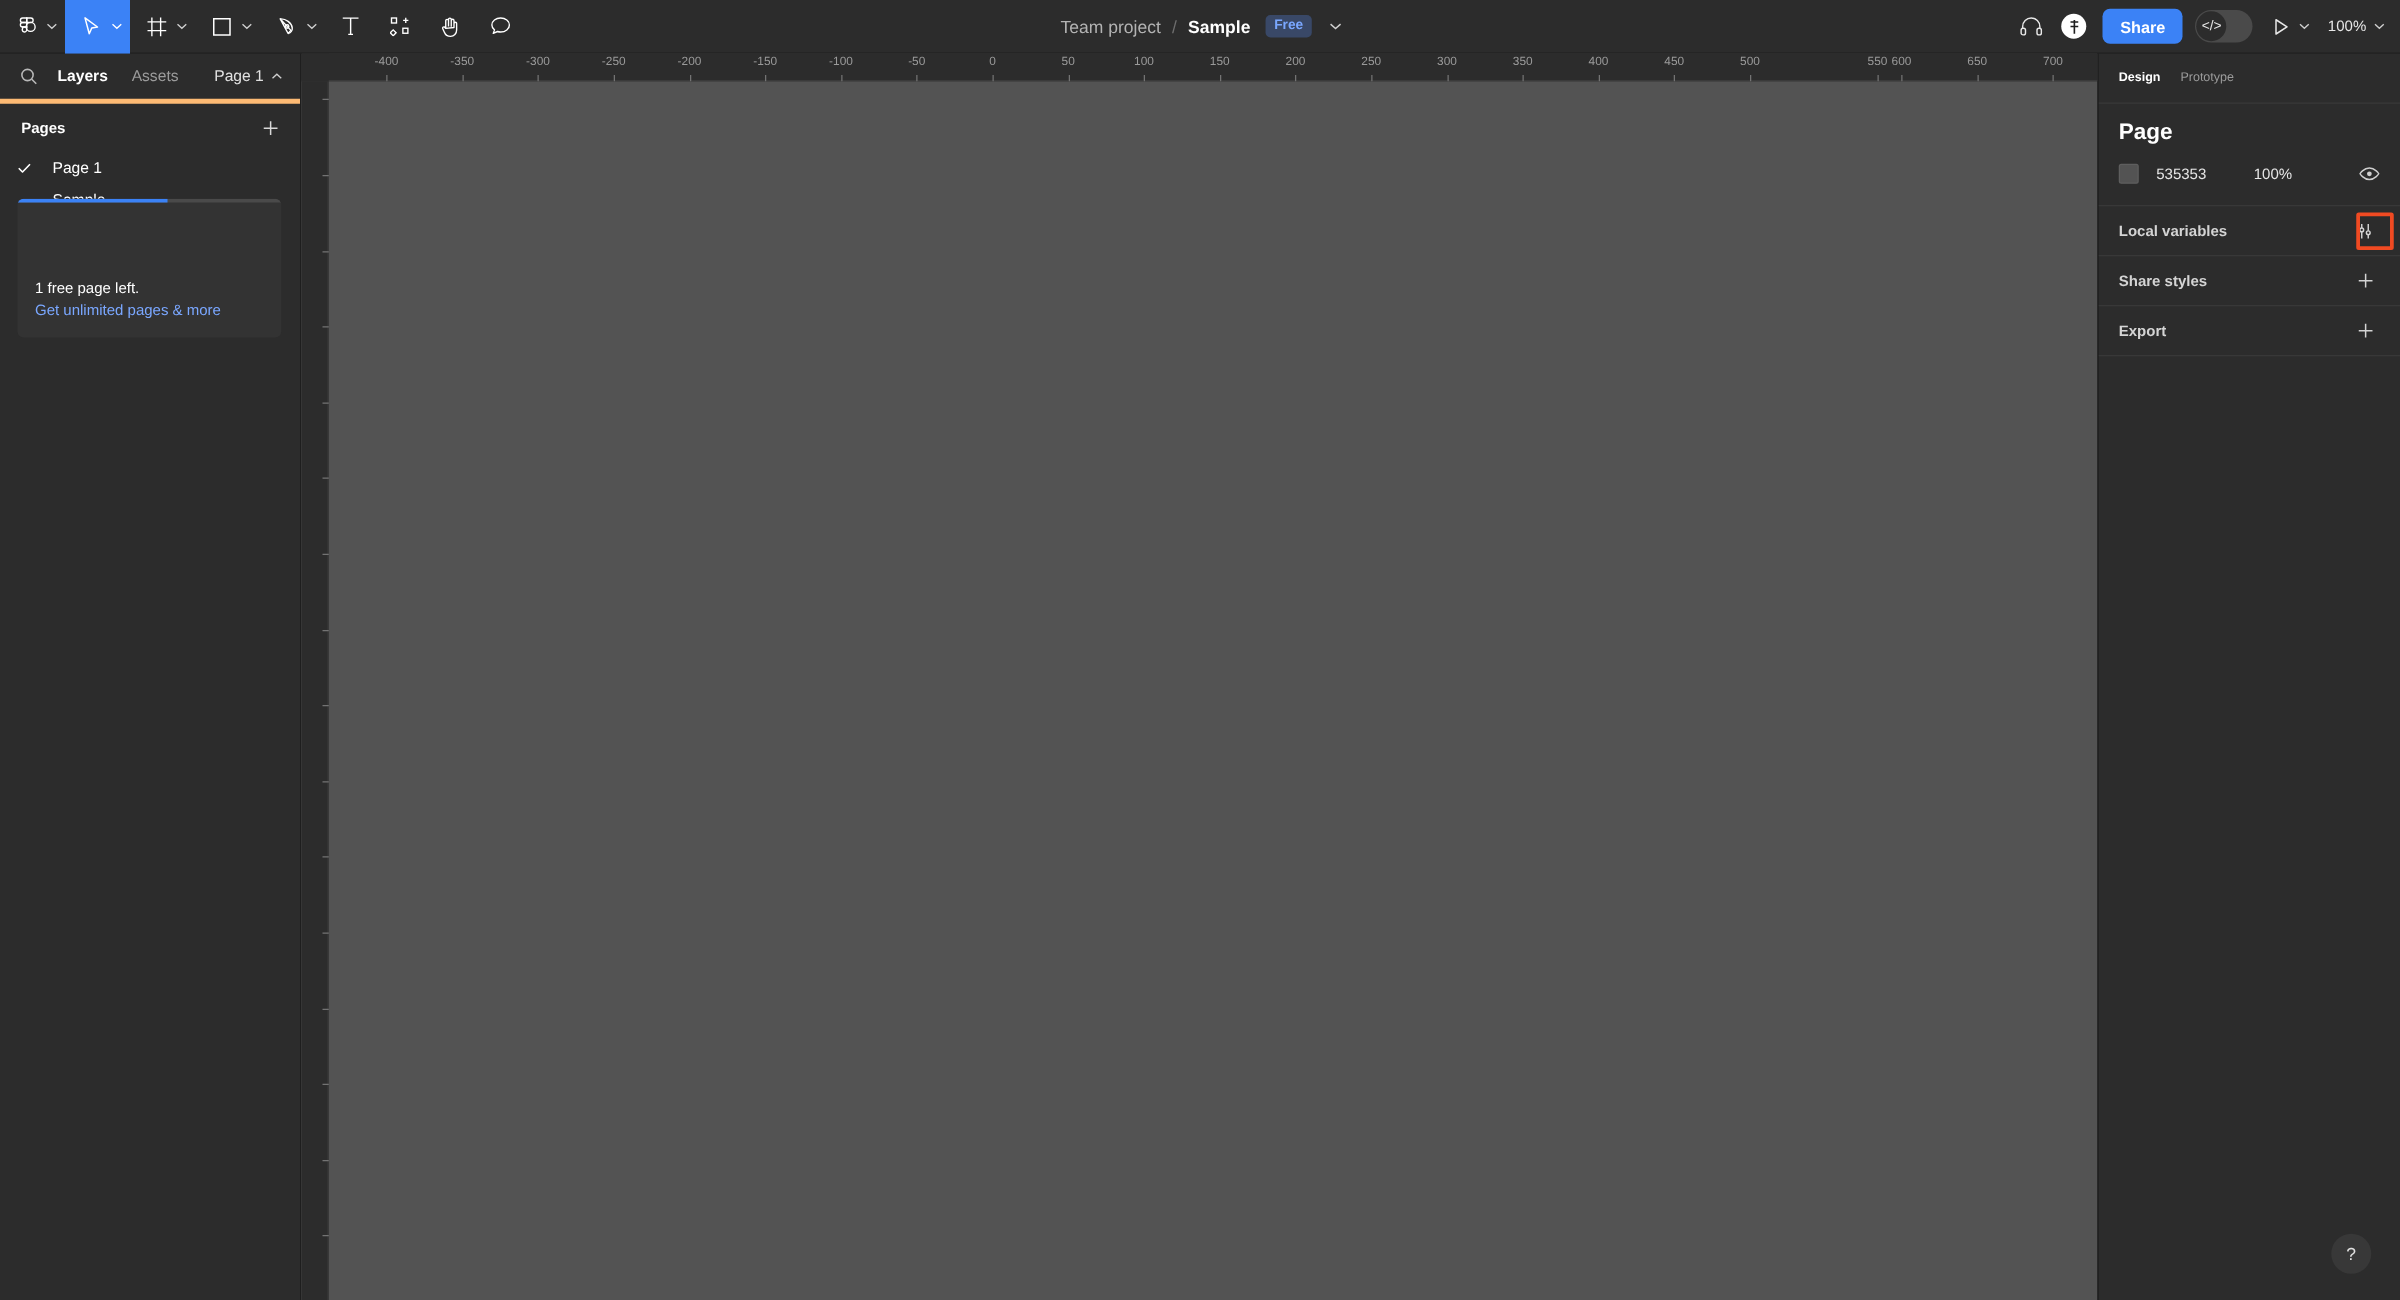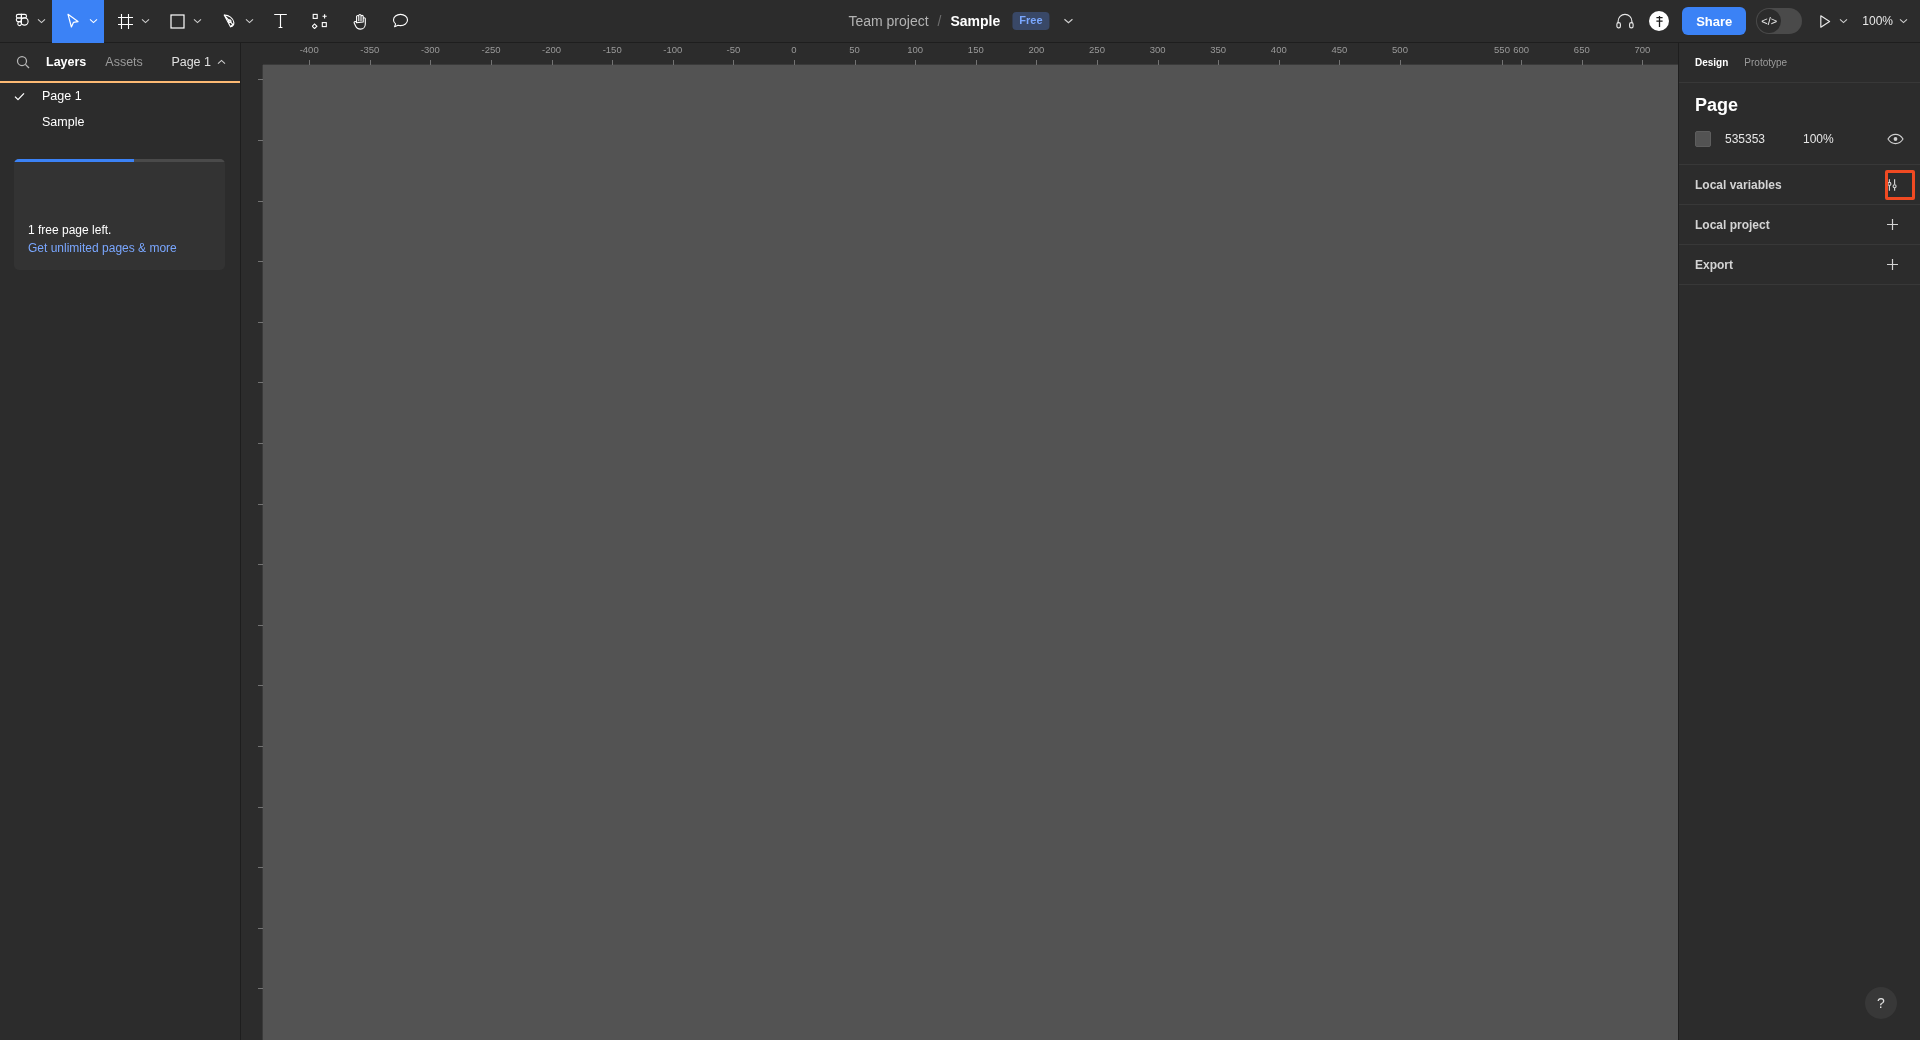--- a/index.html
+++ b/index.html
@@ -199,21 +199,21 @@
     width: 241px;
     height: 997px;
     background: #2c2c2c;
     border-right: 1px solid #1e1e1e;
   }
   .lp-tabs {
     height: 40px;
     display: flex;
     align-items: center;
     padding: 0 10px;
-    border-bottom: 2px solid #fdba74;
+    border-bottom: 4px solid #fdba74;
     gap: 1px;
   }
   .lp-search {
     width: 26px;
     display: flex;
     align-items: center;
     justify-content: center;
     color: #b8b8b8;
   }
   .lp-tab {
@@ -692,20 +692,28 @@
       <span class="lp-page-sel">
         <span>Page 1</span>
         <span style="display:flex">
           <svg width="9" height="6" viewBox="0 0 9 6">
               <path d="M1 4.6 4.5 1.4 8 4.6" stroke="#cfcfcf" stroke-width="1.1" fill="none"></path>
             </svg>
         </span>
       </span>
     </div>
 
+    <div class="pages-header">
+      <span class="pages-title">Pages</span>
+      <span class="pages-add">
+        <svg width="13" height="13" viewBox="0 0 13 13" fill="none" stroke="#d8d8d8" stroke-width="1.2">
+          <path d="M6.5 1v11M1 6.5h11"></path>
+        </svg>
+      </span>
+    </div>
 
     <div class="page-row">
       <span class="page-check">
         <svg width="11" height="9" viewBox="0 0 11 9" fill="none" stroke="#ffffff" stroke-width="1.3" stroke-linejoin="round">
           <path d="M1 4.6 4 7.6 10 1.4"></path>
         </svg>
       </span>
       <span class="page-label">Page 1</span>
     </div>
 
@@ -801,21 +809,21 @@
         <svg width="14" height="14" viewBox="0 0 14 14" fill="none" stroke="#d4d4d4" stroke-width="1.15">
           <path d="M4.4 1.2v3.1M4.4 7.4v5.4M9.6 1.2v5.4M9.6 9.7v3.1"></path>
           <circle cx="4.4" cy="5.9" r="1.5"></circle>
           <circle cx="9.6" cy="8.2" r="1.5"></circle>
         </svg>
       </span>
       <span class="highlight-box"></span>
     </div>
 
     <div class="rp-row">
-      <span class="rp-row-label">Local project</span>
+      <span class="rp-row-label">Share styles</span>
       <span class="rp-row-action">
         <svg width="13" height="13" viewBox="0 0 13 13" fill="none" stroke="#d4d4d4" stroke-width="1.2">
           <path d="M6.5 1v11M1 6.5h11"></path>
         </svg>
       </span>
     </div>
 
     <div class="rp-row">
       <span class="rp-row-label">Export</span>
       <span class="rp-row-action">

